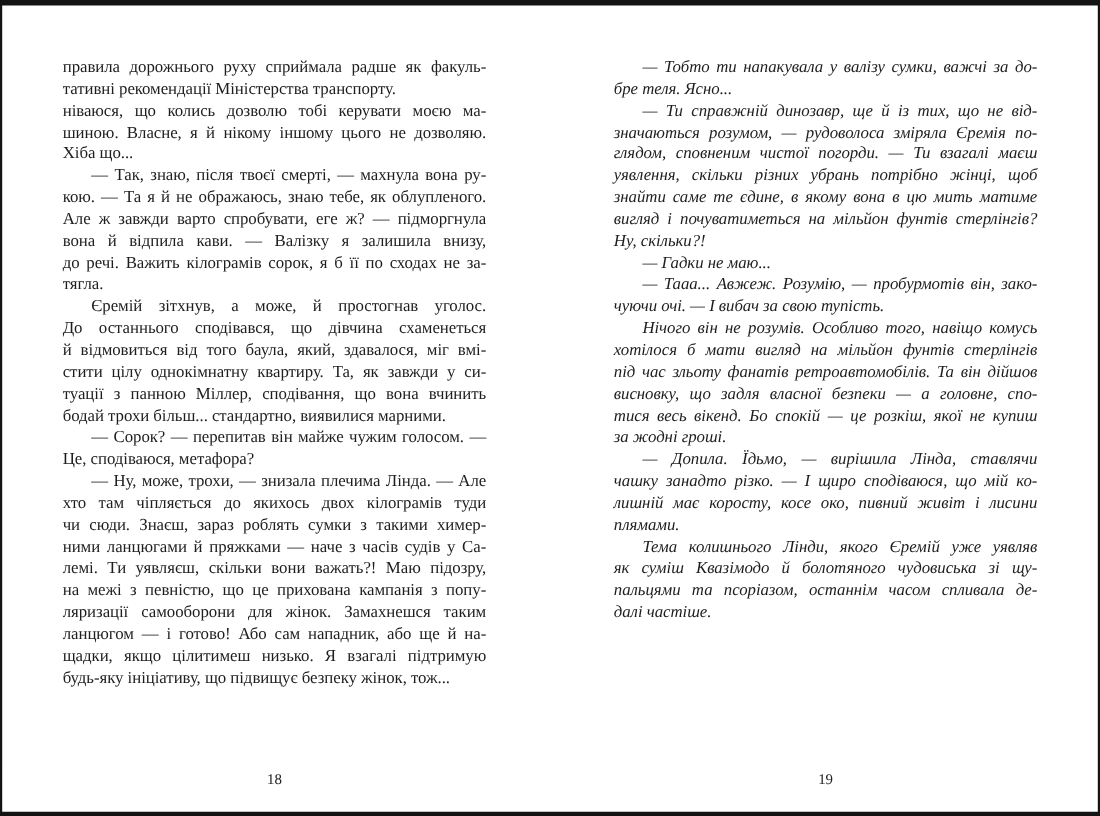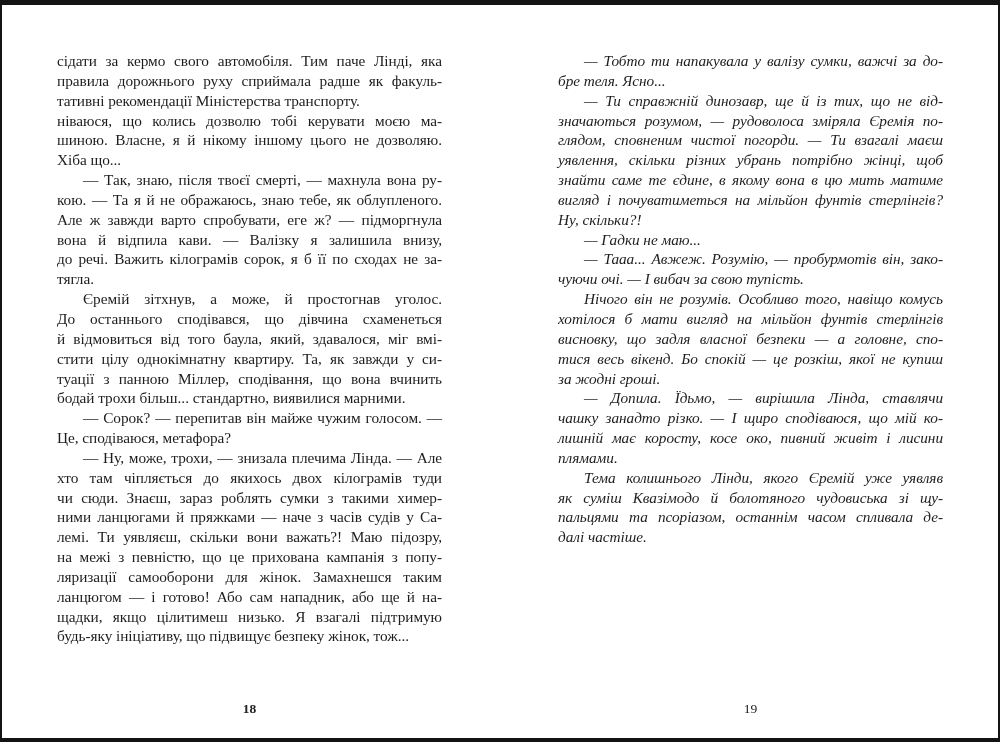--- a/index.html
+++ b/index.html
@@ -42,31 +42,30 @@
     text-indent:26px;
   }
   .pagenum{
     position:absolute;
     top:696px;
     width:385px;
     text-align:center;
     font-size:13.5px;
     color:#222222;
   }
-  .pagenum-left{left:55px;font-weight:bold;}
+  .pagenum-left{left:55px;}
   .pagenum-right{left:556px;}
 </style>
 </head>
 <body>
 
 <div class="screen">
 
   <div class="page page-left-col">
       <div class="paragraph">
-        <div class="line">сідати за кермо свого автомобіля. Тим паче Лінді, яка</div>
         <div class="line">правила дорожнього руху сприймала радше як факуль-</div>
         <div class="line last">тативні рекомендації Міністерства транспорту.</div>
       </div>
       <div class="paragraph">
         <div class="line">ніваюся, що колись дозволю тобі керувати моєю ма-</div>
         <div class="line">шиною. Власне, я й нікому іншому цього не дозволяю.</div>
         <div class="line last">Хіба що...</div>
       </div>
       <div class="paragraph">
         <div class="line indent">— Так, знаю, після твоєї смерті, — махнула вона ру-</div>
@@ -119,20 +118,21 @@
       <div class="paragraph">
         <div class="line last indent">— Гадки не маю...</div>
       </div>
       <div class="paragraph">
         <div class="line indent">— Тааа... Авжеж. Розумію, — пробурмотів він, зако-</div>
         <div class="line last">чуючи очі. — І вибач за свою тупість.</div>
       </div>
       <div class="paragraph">
         <div class="line indent">Нічого він не розумів. Особливо того, навіщо комусь</div>
         <div class="line">хотілося б мати вигляд на мільйон фунтів стерлінгів</div>
+        <div class="line">під час зльоту фанатів ретроавтомобілів. Та він дійшов</div>
         <div class="line">висновку, що задля власної безпеки — а головне, спо-</div>
         <div class="line">тися весь вікенд. Бо спокій — це розкіш, якої не купиш</div>
         <div class="line last">за жодні гроші.</div>
       </div>
       <div class="paragraph">
         <div class="line indent">— Допила. Їдьмо, — вирішила Лінда, ставлячи</div>
         <div class="line">чашку занадто різко. — І щиро сподіваюся, що мій ко-</div>
         <div class="line">лишній має коросту, косе око, пивний живіт і лисини</div>
         <div class="line last">плямами.</div>
       </div>

